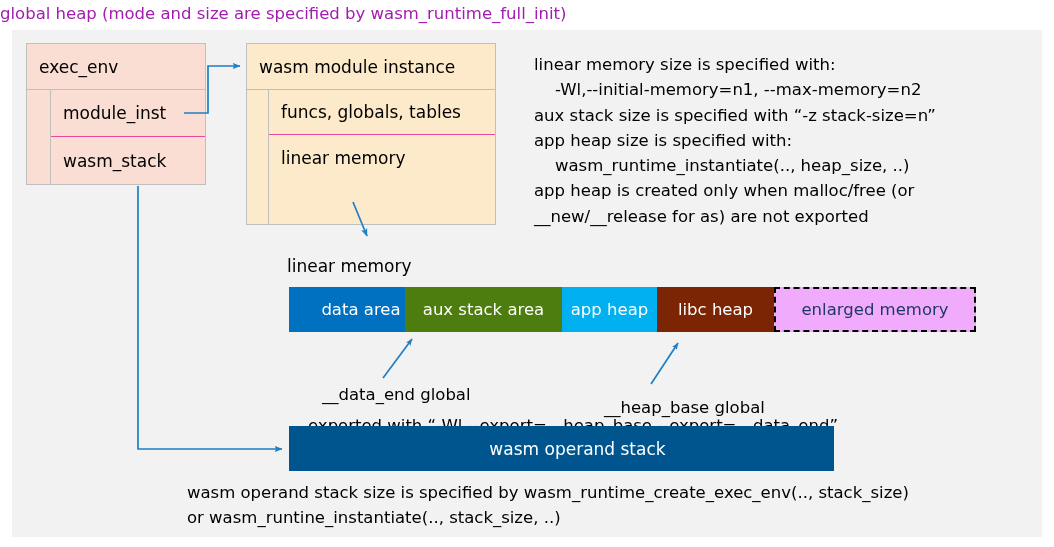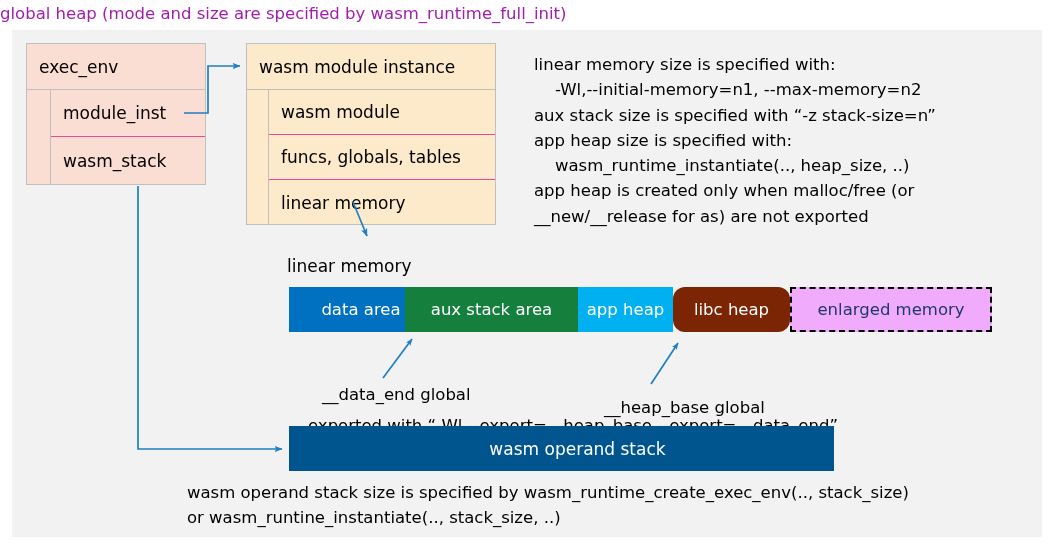--- a/index.html
+++ b/index.html
@@ -124,41 +124,40 @@
           <div class="row">wasm_stack</div>
         </div>
       </div>
     </div>
 
     <div class="sbox" id="module-inst" style="background: rgb(252, 234, 202);">
       <div class="hdr">wasm module instance</div>
       <div class="body">
         <div class="gutter"></div>
         <div class="rows">
-          <div class="row">wasm module</div>
           <div class="row">funcs, globals, tables</div>
           <div class="row">linear memory</div>
         </div>
       </div>
     </div>
 
     <div class="notes">linear memory size is specified with:
     -Wl,--initial-memory=n1, --max-memory=n2
 aux stack size is specified with “-z stack-size=n”
 app heap size is specified with:
     wasm_runtime_instantiate(.., heap_size, ..)
 app heap is created only when malloc/free (or
 __new/__release for as) are not exported</div>
 
     <div class="lm-label">linear memory</div>
     <div class="membar" id="membar">
         <div class="seg" style="width: 116px; background: rgb(0, 112, 192); color: rgb(255, 255, 255); padding-left: 28px;">data area</div>
-        <div class="seg" style="width: 173px; background: #15803d; color: rgb(255, 255, 255);">aux stack area</div>
+        <div class="seg" style="width: 157px; background: #4d7c0f; color: rgb(255, 255, 255);">aux stack area</div>
         <div class="seg" style="width: 95px; background: rgb(0, 176, 240); color: rgb(255, 255, 255);">app heap</div>
-        <div class="seg" style="width: 117px; background: rgb(123, 37, 4); color: rgb(255, 255, 255); border-radius: 12px;">libc heap</div>
+        <div class="seg" style="width: 117px; background: rgb(123, 37, 4); color: rgb(255, 255, 255);">libc heap</div>
         <div class="seg enlarged" style="width: 202px; color: rgb(31, 56, 100);">enlarged memory</div>
       </div>
 
     <div class="anno" id="anno-data-end">__data_end global</div>
     <div class="anno" id="anno-heap-base">__heap_base global</div>
     <div class="anno" id="anno-exported">exported with “-Wl,--export=__heap_base,--export=__data_end”</div>
 
     <div id="operand-stack" style="background: rgb(0, 85, 143); padding-left: 32px;">
       <span>wasm operand stack</span>
     </div>

